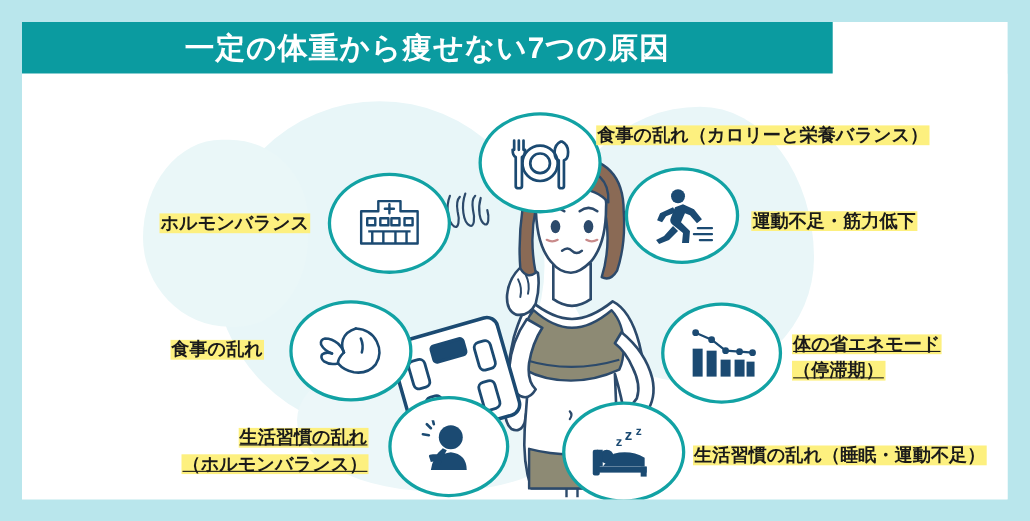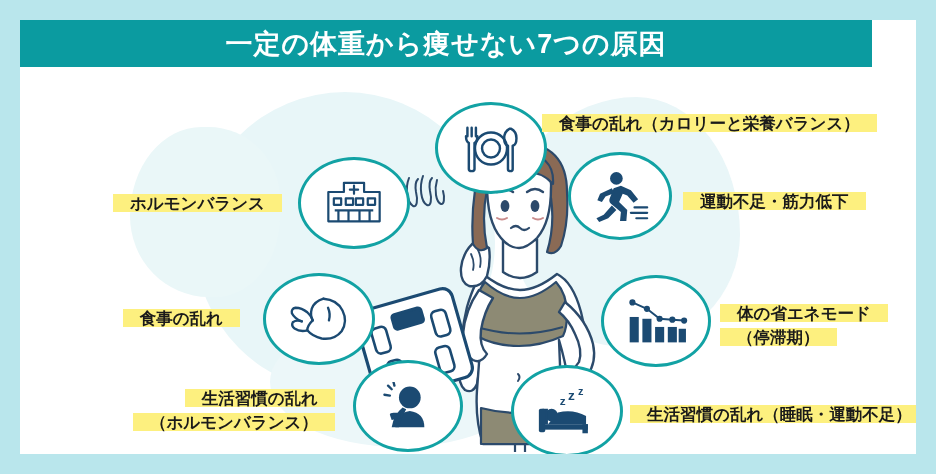--- a/index.html
+++ b/index.html
@@ -12,21 +12,21 @@
   .frame{
     position:absolute;left:0;top:0;width:936px;height:474px;
     background:#b9e6ec;
   }
   .card{
     position:absolute;left:20px;top:20px;width:896px;height:434px;
     background:#ffffff;
     overflow:hidden;
   }
   .header{
-    position:absolute;left:0;top:0;width:852px;height:47px;
+    position:absolute;left:0;top:0;width:737px;height:47px;
     background:#0b9ba0;
     display:flex;align-items:center;justify-content:center;
   }
   .header-title{
     color:#ffffff;
     font-size:27px;
     font-weight:bold;
     letter-spacing:1px;
     white-space:nowrap;
   }
@@ -59,25 +59,25 @@
   .label{
     position:absolute;
     font-size:16.5px;
     font-weight:bold;
     color:#1a1a1a;
     line-height:1.34;
     white-space:nowrap;
   }
   .label span{
     background:#fdf07f;
-    padding:0 17px;
+    padding:0 1px;
     box-decoration-break:clone;
     -webkit-box-decoration-break:clone;
   }
-  .label.two-line{line-height:1.45;}
+  .label.two-line{line-height:1.45;text-decoration:underline;}
   .label.rt{text-align:right;}
 
   
   .person{position:absolute;left:395px;top:55px;width:210px;height:330px;}
   .scale{position:absolute;left:330px;top:215px;width:130px;height:125px;}
   .squiggle{position:absolute;left:383px;top:105px;width:60px;height:45px;}
 </style>
 </head>
 <body>
 

